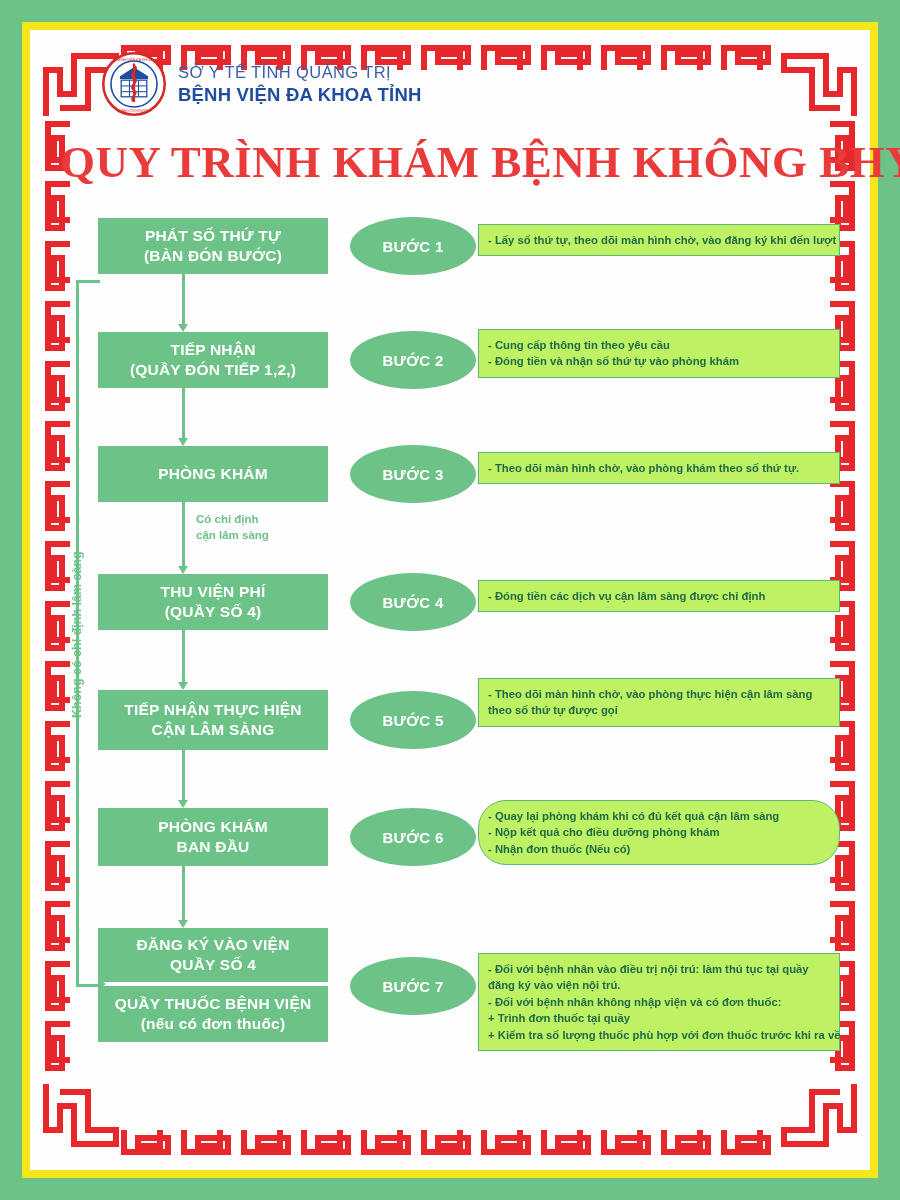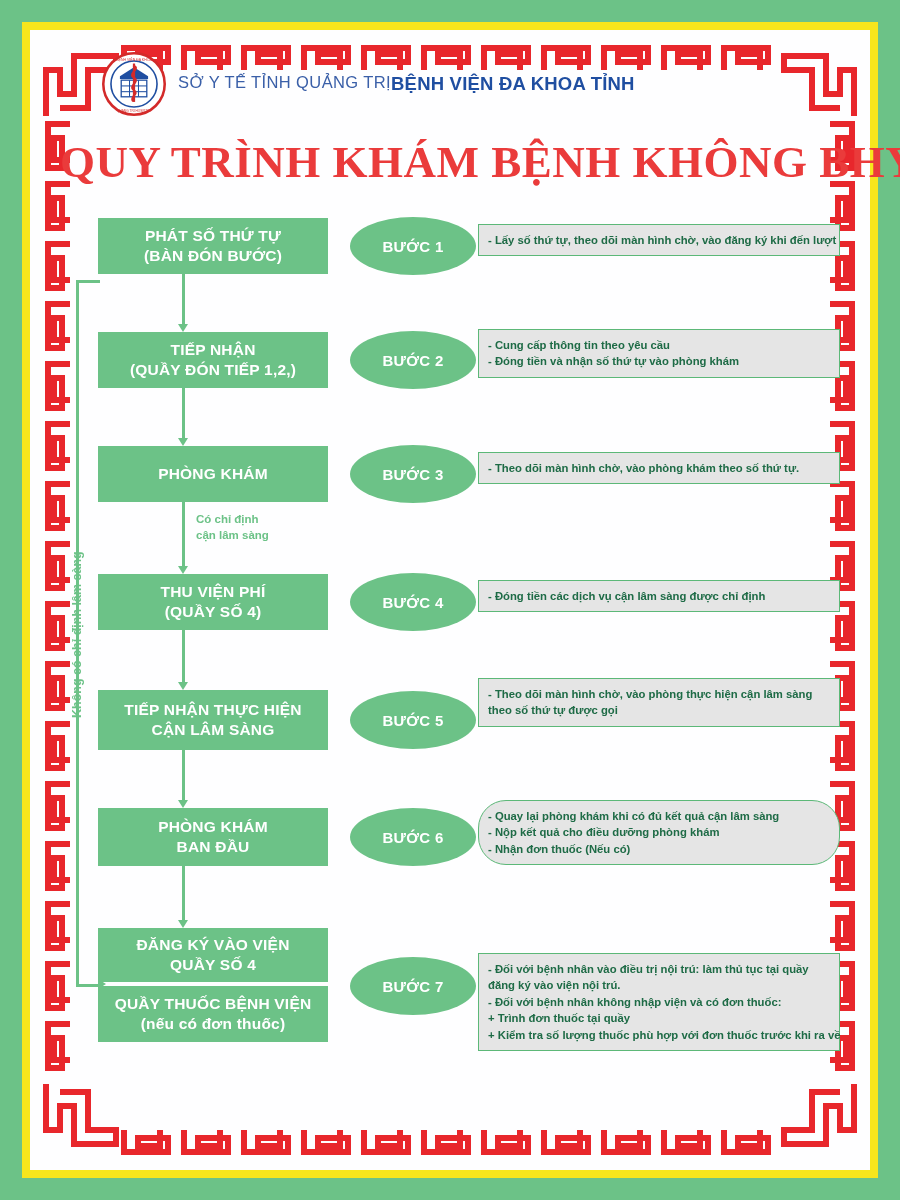--- a/index.html
+++ b/index.html
@@ -25,21 +25,21 @@
   .meander { position: absolute; left: 30px; top: 30px; width: 840px; height: 1140px; }
 
   
   .content {
     position: absolute; left: 60px; top: 52px; width: 780px; height: 1100px;
   }
 
   
   .org-header { display: flex; align-items: center; gap: 12px; padding-left: 42px; }
   .logo { width: 64px; height: 64px; flex: 0 0 64px; }
-  .org-lines { display: flex; flex-direction: row; justify-content: center; }
+  .org-lines { display: flex; flex-direction: column; justify-content: center; }
   .org-dept {
     color: #3a5fa8; font-size: 16.5px; font-weight: normal; letter-spacing: .4px;
     line-height: 1.25;
   }
   .org-name {
     color: #1f4ea1; font-size: 18.5px; font-weight: bold; letter-spacing: .2px;
     line-height: 1.25;
   }
 
   .main-title {
@@ -65,21 +65,21 @@
 
   .ellipse {
     position: absolute; width: 126px; height: 58px; border-radius: 50%;
     background: #6cc287; color: #ffffff;
     display: flex; align-items: center; justify-content: center;
     font-size: 15px; font-weight: bold; letter-spacing: .3px;
   }
 
   .desc {
     position: absolute;
-    border: 1.6px solid #5cb878; background: #e5e5e5;
+    border: 1.6px solid #5cb878; background: #bef264;
     color: #1e6b46; font-size: 11.3px; line-height: 1.45;
     padding: 7px 9px; font-weight: bold;
   }
   .desc p { white-space: nowrap; }
   .desc p.wrap { white-space: normal; }
 
   .arrow { position: absolute; width: 10px; }
   .arrow .stem { position: absolute; left: 4px; top: 0; width: 2.5px; background: #6cc287; }
   .arrow .head {
     position: absolute; left: 0; width: 0; height: 0;

